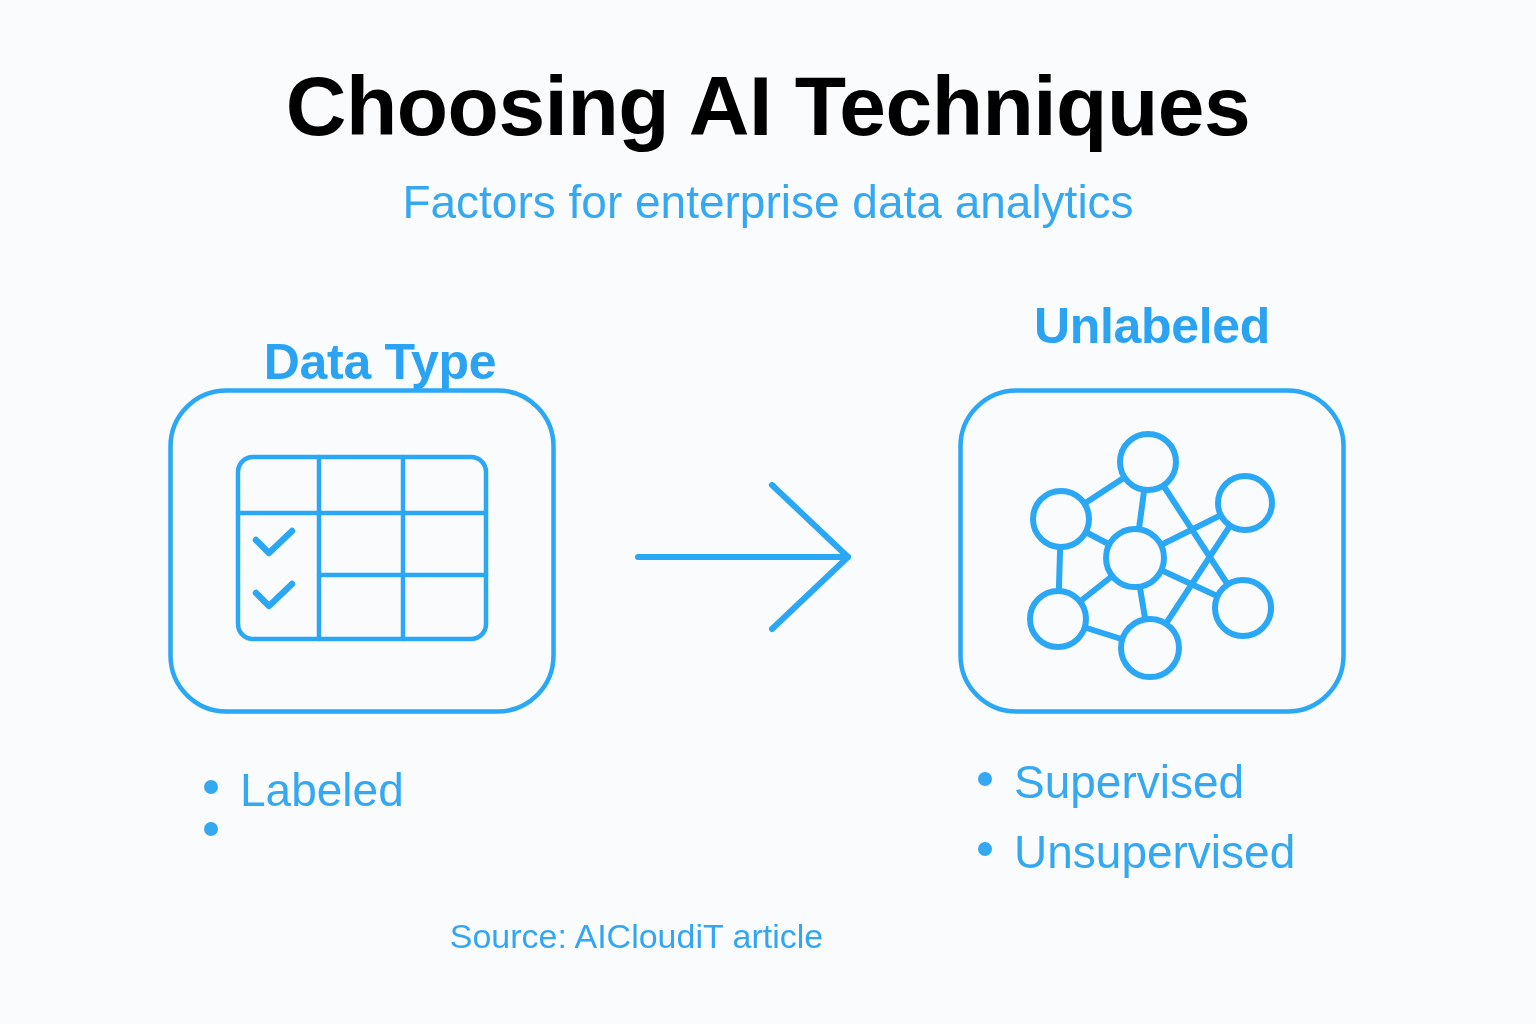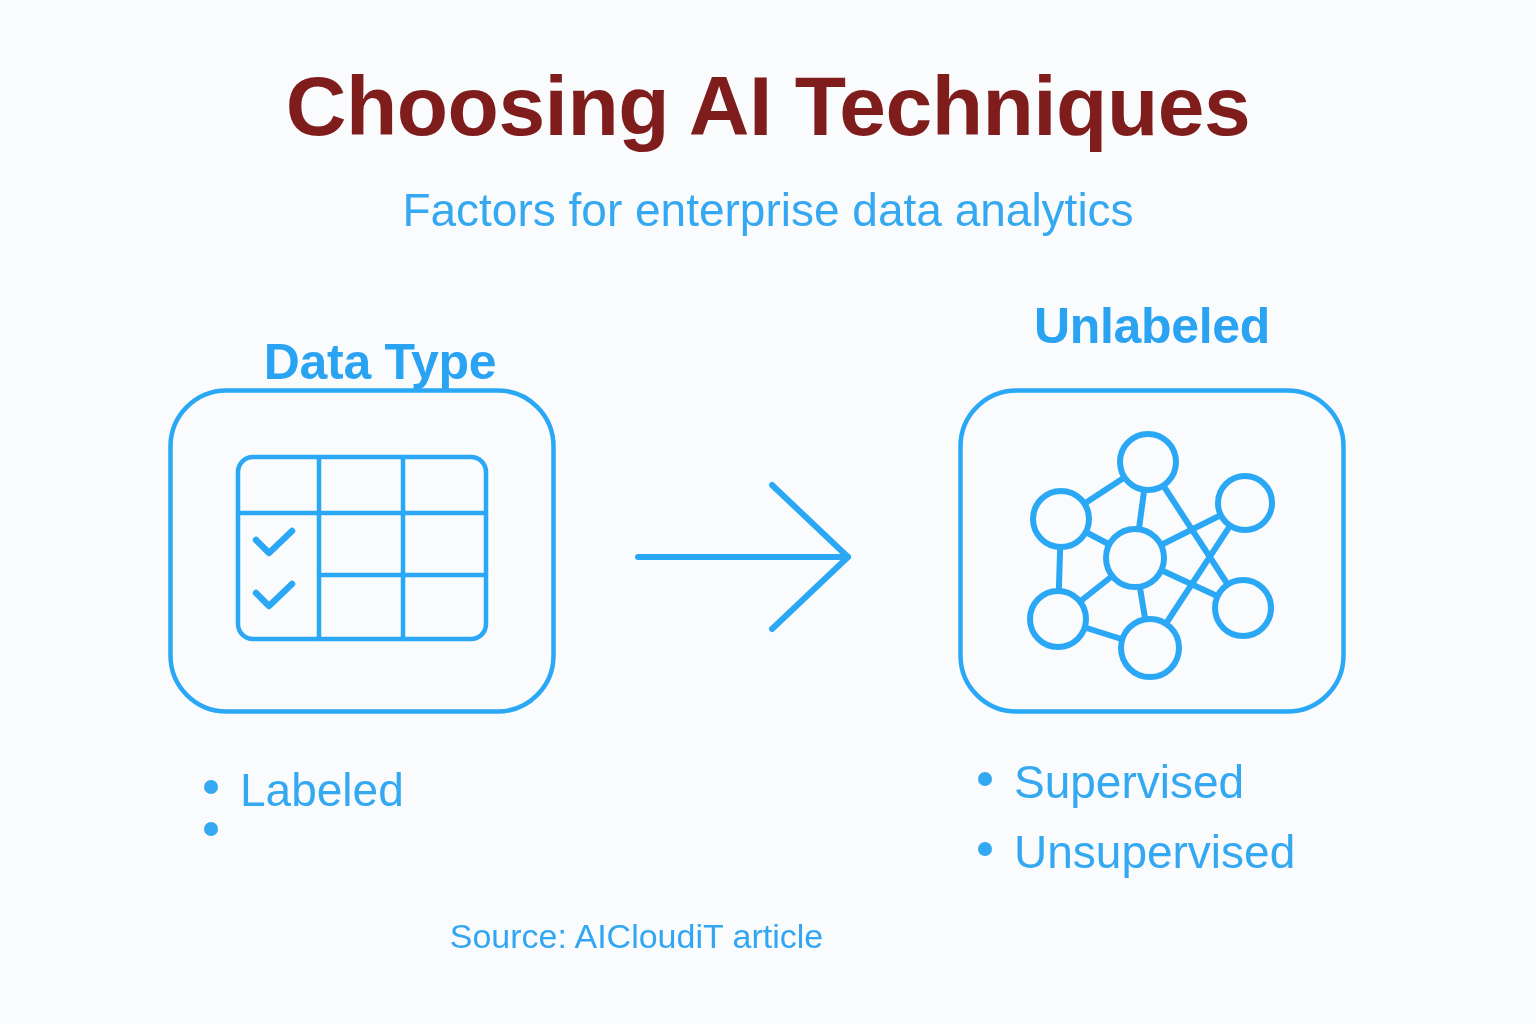--- a/index.html
+++ b/index.html
@@ -24,28 +24,28 @@
   
   .title {
     position: absolute;
     left: 0;
     top: 62px;
     width: 1536px;
     text-align: center;
     font-size: 84px;
     font-weight: bold;
     letter-spacing: -0.5px;
-    color: #7f1d1d;
+    color: #000000;
     line-height: 1.05;
     white-space: nowrap;
   }
   .subtitle {
     position: absolute;
     left: 0;
-    top: 184px;
+    top: 176px;
     width: 1536px;
     text-align: center;
     font-size: 46px;
     font-weight: normal;
     color: #35a8f2;
     line-height: 1.15;
     white-space: nowrap;
   }
 
   

